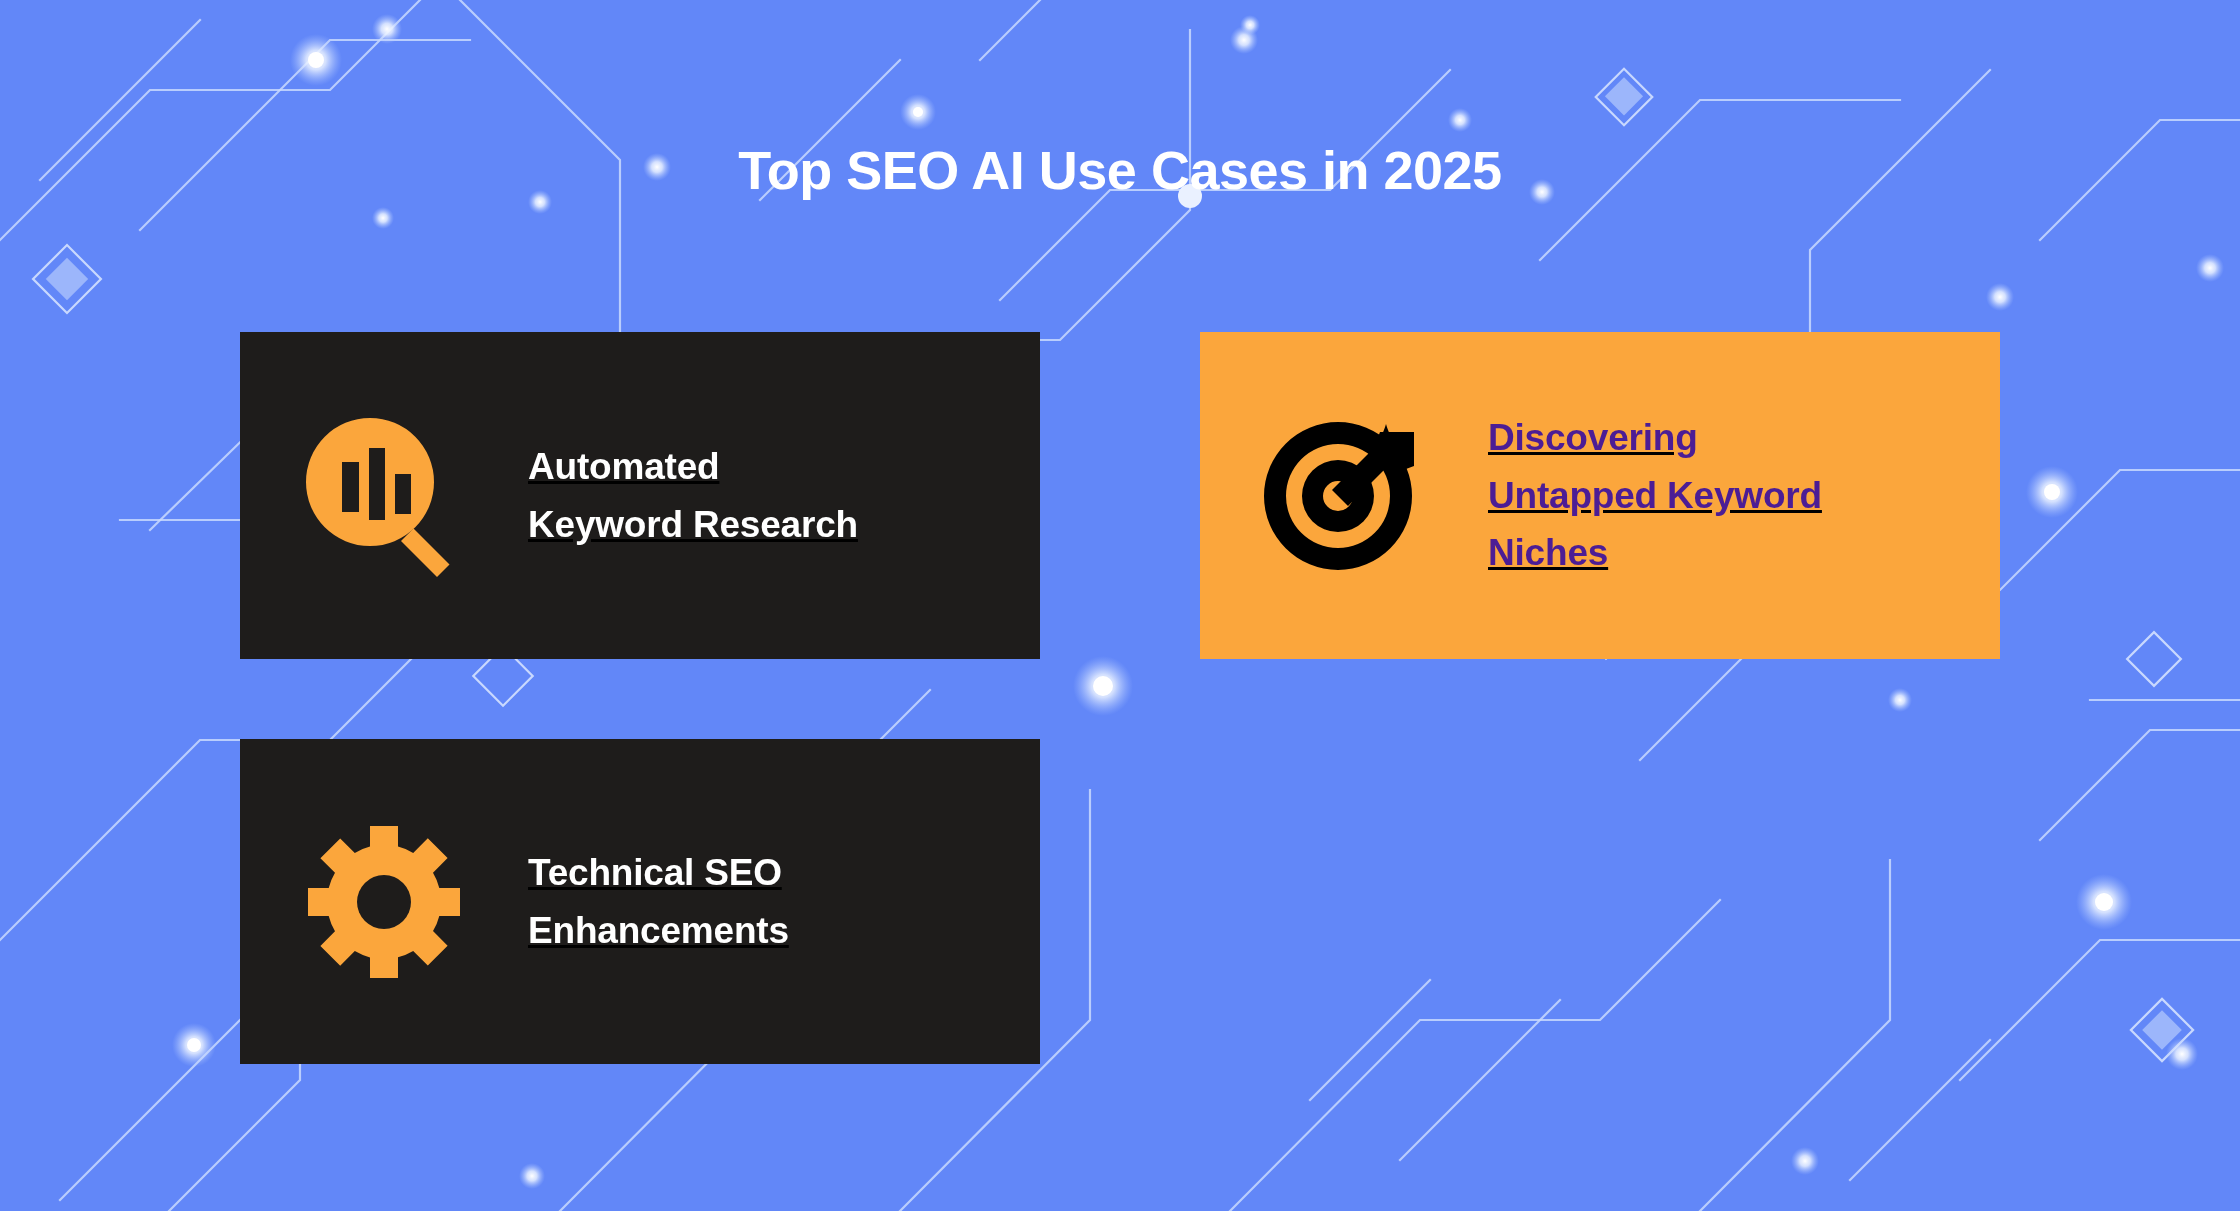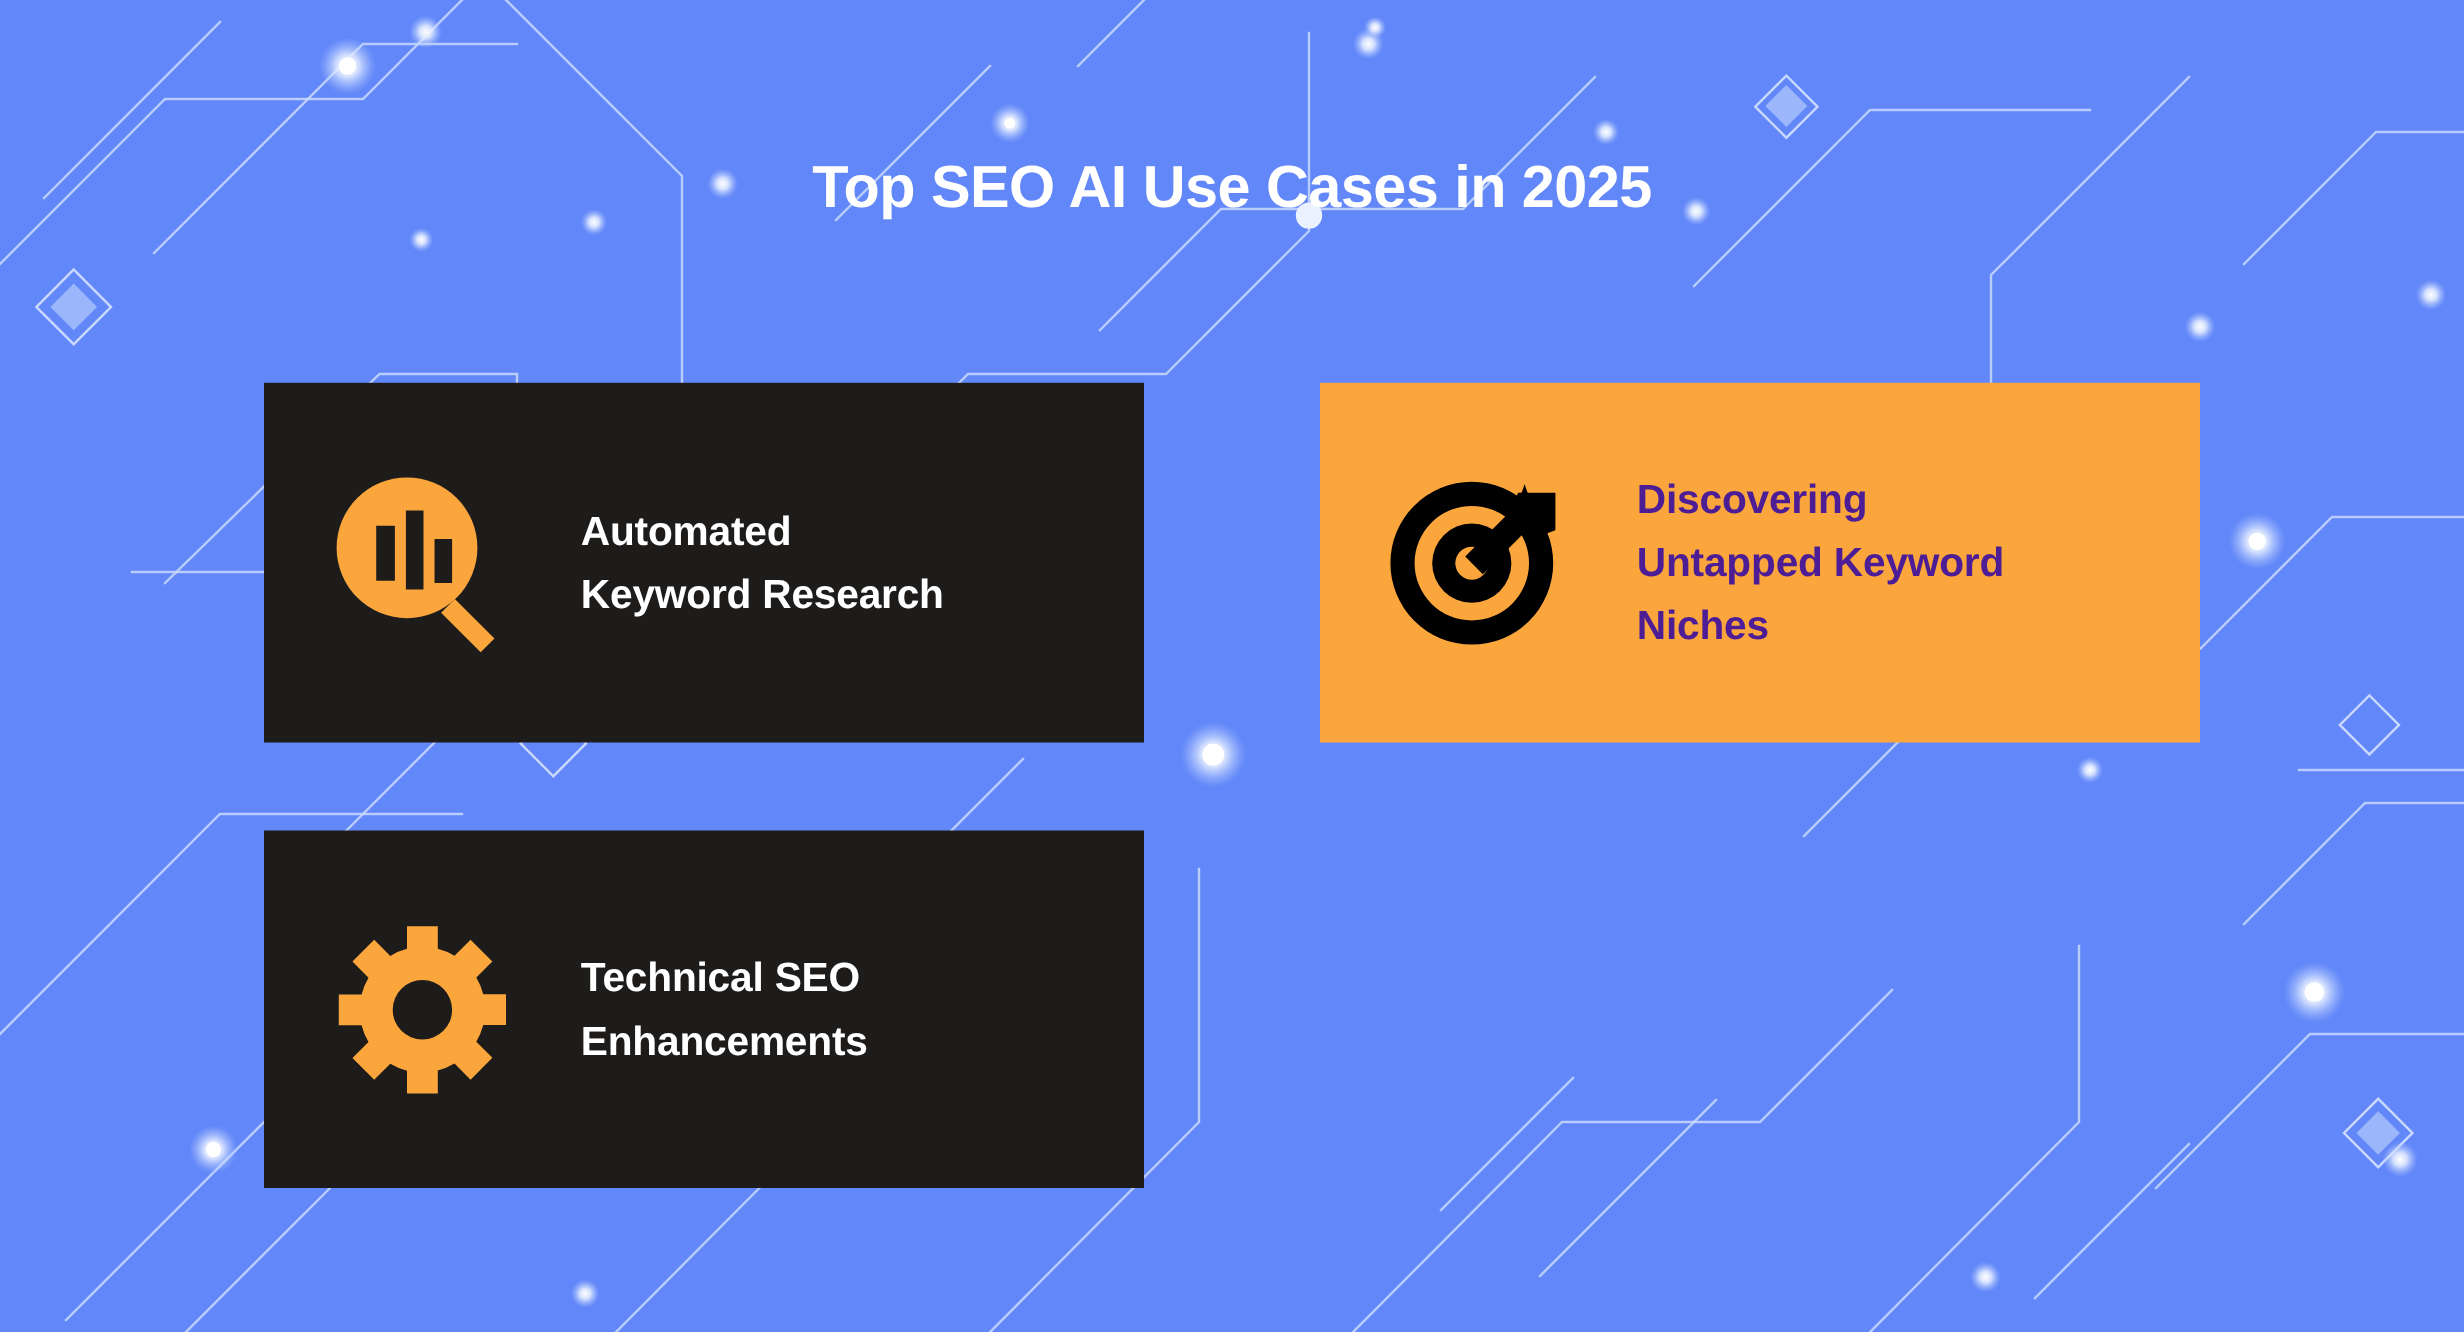--- a/index.html
+++ b/index.html
@@ -43,28 +43,29 @@
     font-weight: bold;
     letter-spacing: -0.5px;
     line-height: 1.05;
     white-space: nowrap;
   }
 
   
   #cards {
     position: absolute;
     left: 240px;
-    top: 348px;
+    top: 332px;
     width: 1760px;
     height: 652px;
     display: grid;
     grid-template-columns: 800px 800px;
     grid-template-rows: 327px 325px;
     column-gap: 160px;
     row-gap: 80px;
+    text-decoration: underline;
   }
 
   .card {
     display: flex;
     flex-direction: row;
     align-items: center;
     box-sizing: border-box;
     padding-left: 58px;
     overflow: hidden;
   }

